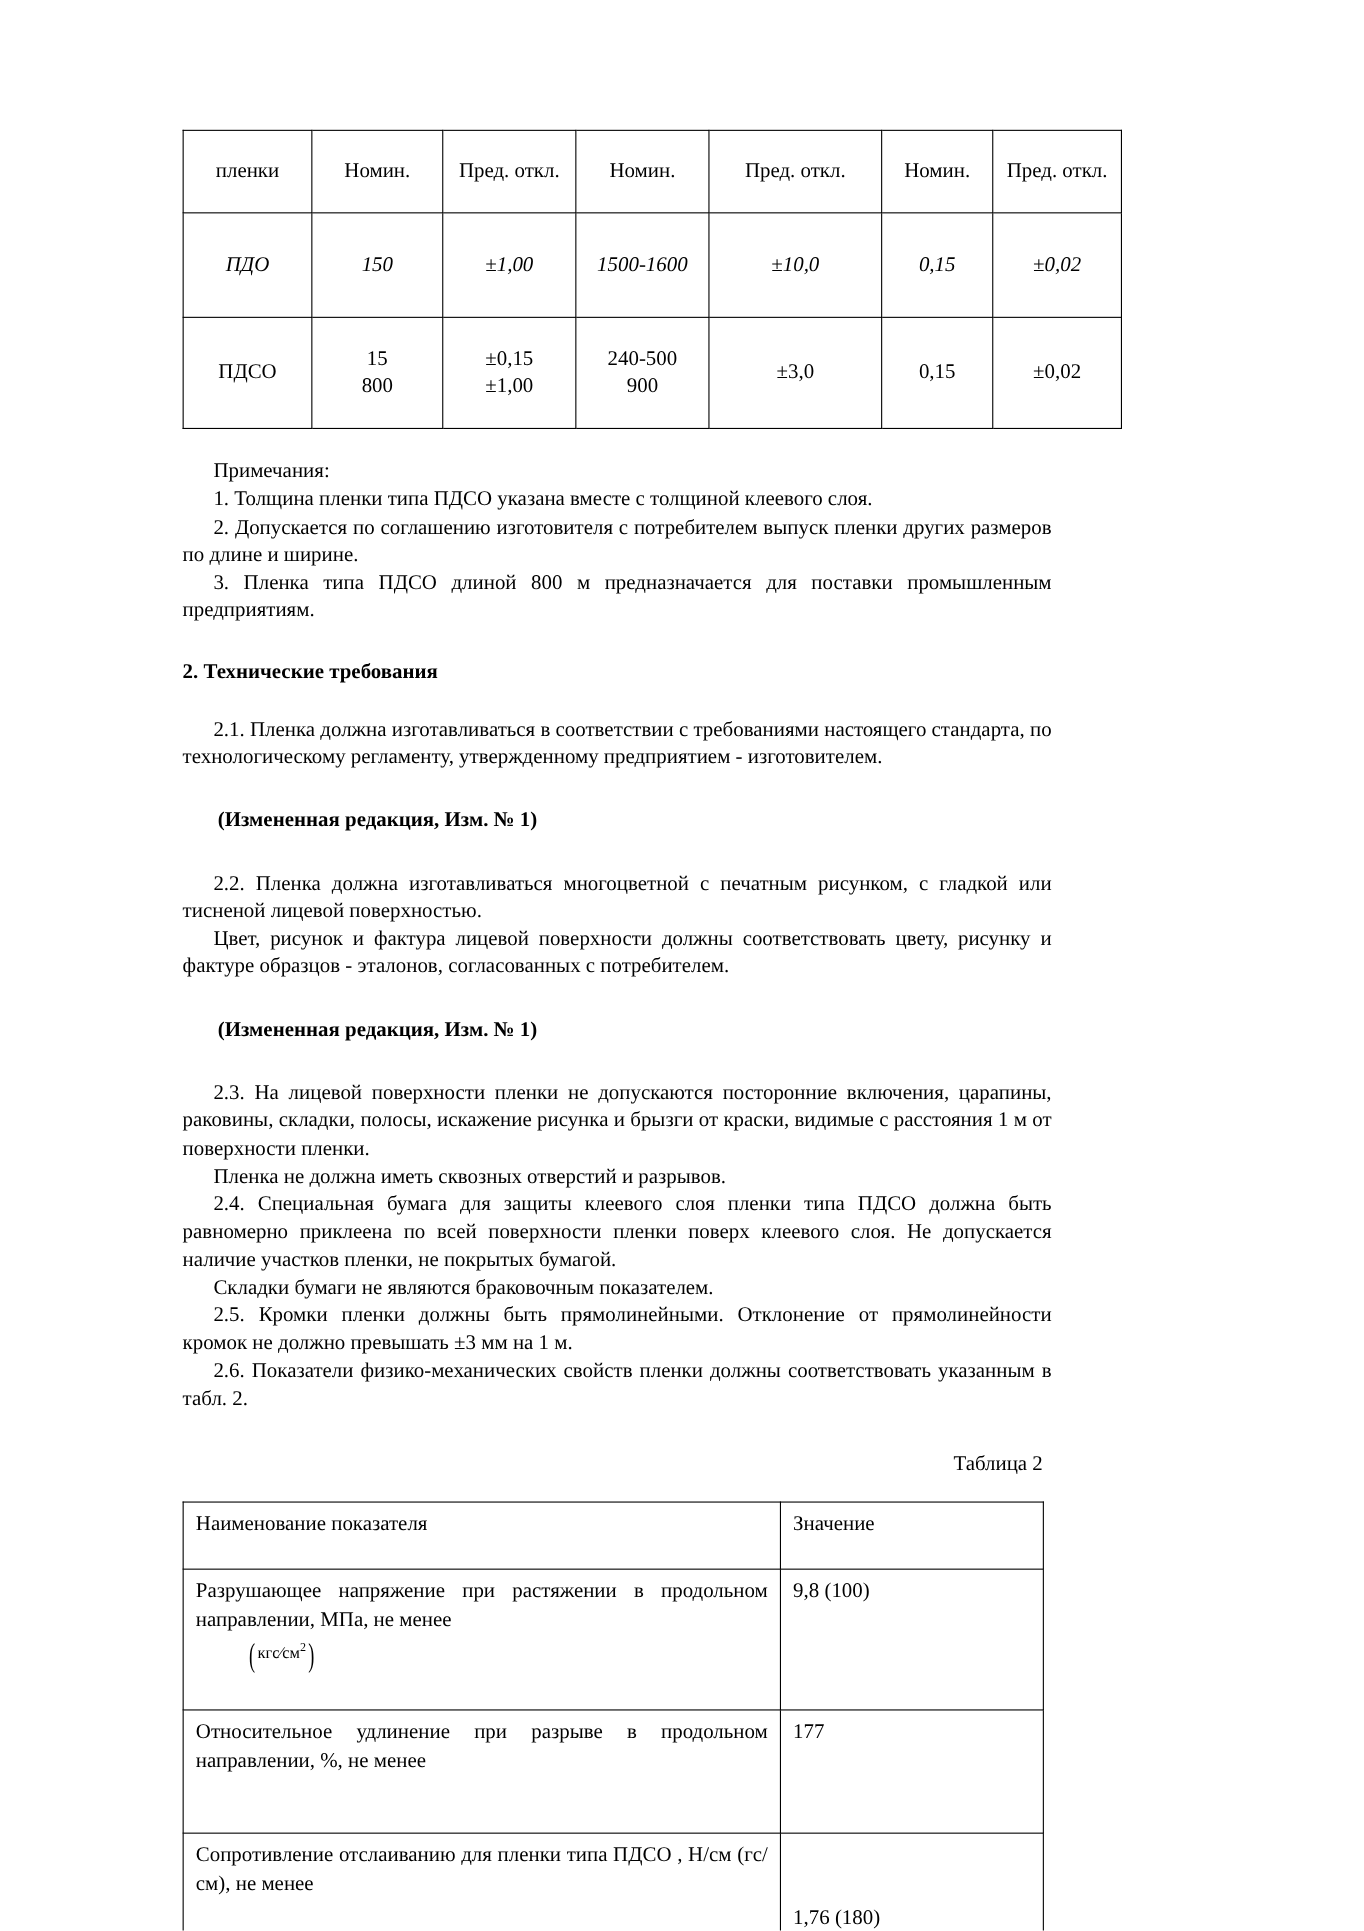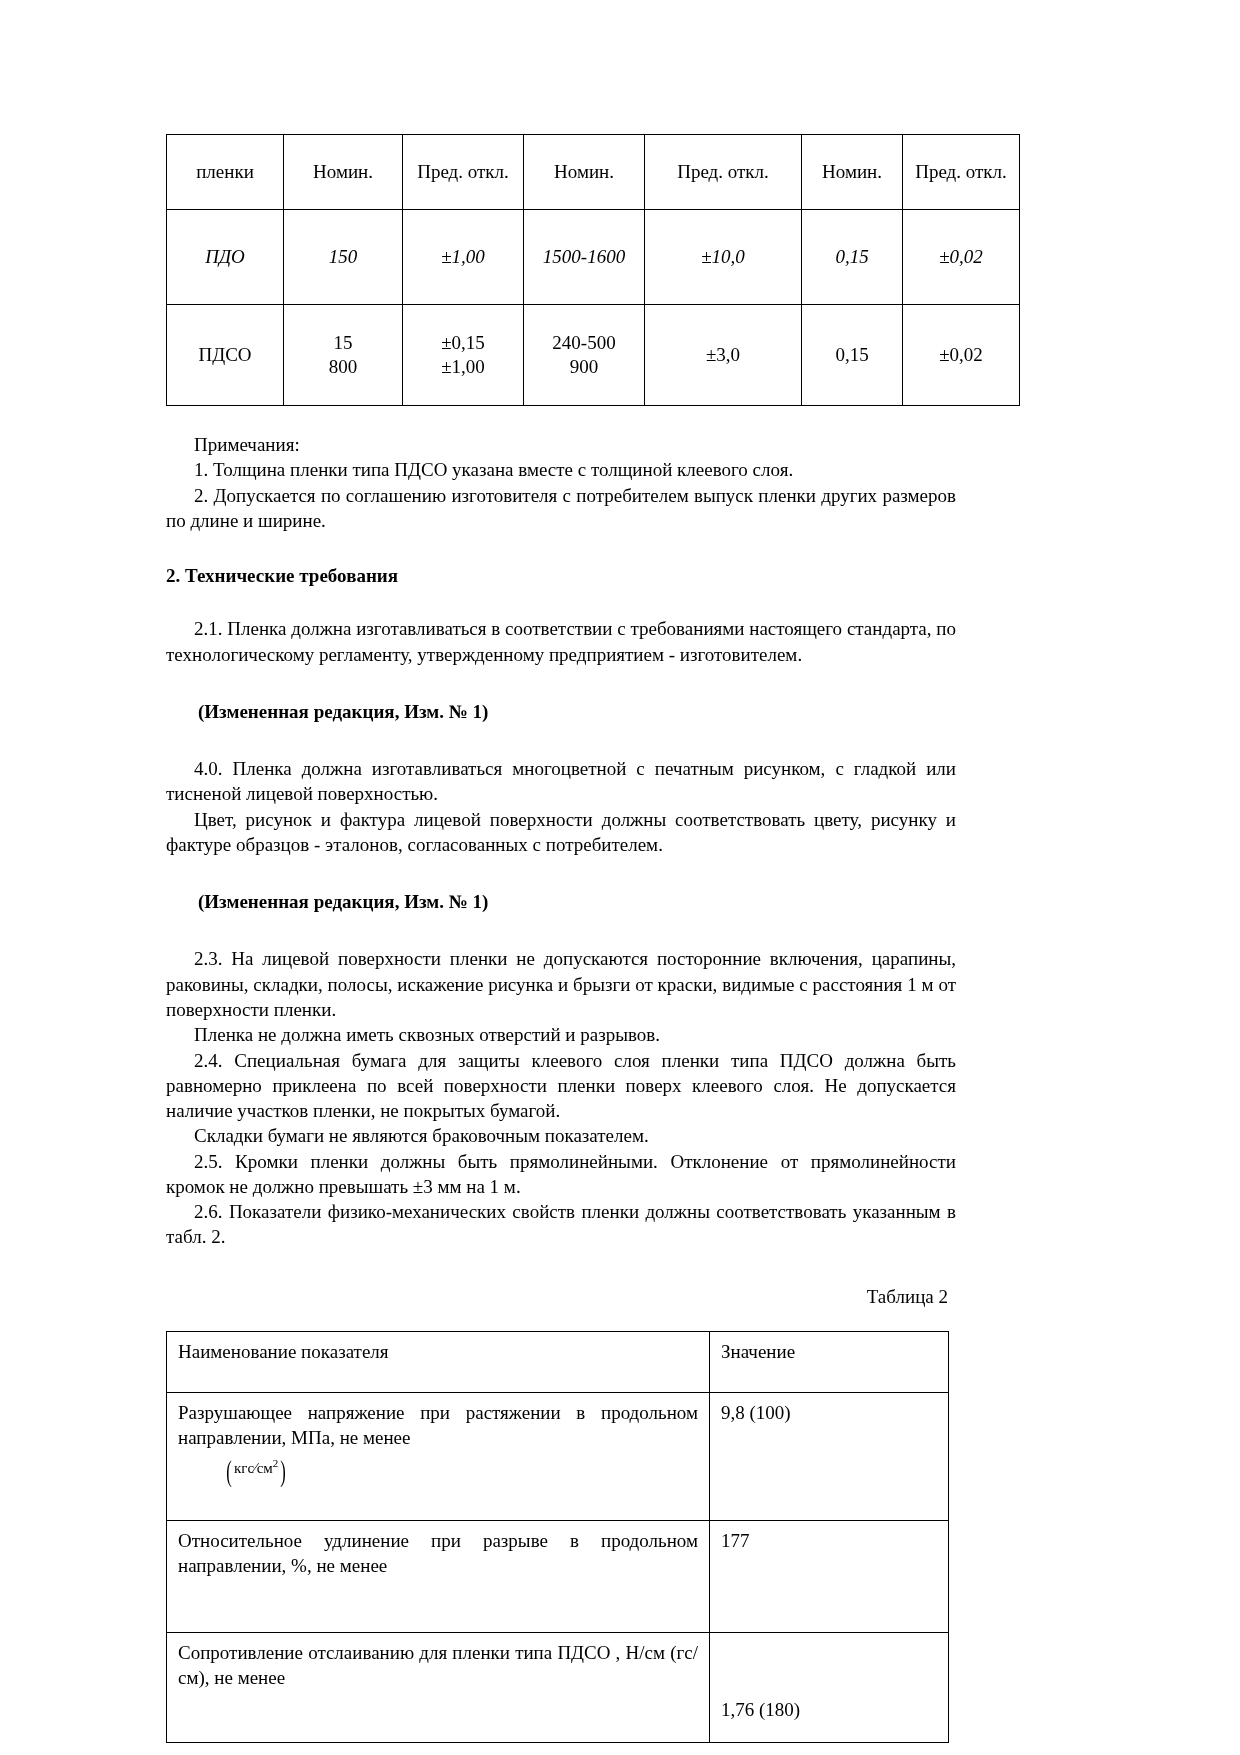--- a/index.html
+++ b/index.html
@@ -11,21 +11,21 @@
     width: 1240px;
     height: 1755px;
     font-family: "Liberation Serif", "DejaVu Serif", serif;
     color: #000000;
     font-size: 19px;
     overflow: hidden;
     position: relative;
   }
   .page {
     position: absolute;
-    left: 0; top: 16px;
+    left: 0; top: 0;
     width: 1240px;
     height: 1461px;
     box-sizing: border-box;
     padding: 0;
   }
   .content {
     position: absolute;
     left: 166px;
     top: 118px;
     width: 790px;
@@ -180,32 +180,33 @@
         <td>0,15</td>
         <td>±0,02</td>
       </tr>
     </tbody>
       </table>
 
     <div class="notes">
       <p class="para ind">Примечания:</p>
       <p class="para ind">1. Толщина пленки типа ПДСО указана вместе с толщиной клеевого слоя.</p>
       <p class="para ind">2. Допускается по соглашению изготовителя с потребителем выпуск пленки других размеров по длине и ширине.</p>
+      <p class="para ind">3. Пленка типа ПДСО длиной 800 м предназначается для поставки промышленным предприятиям.</p>
     </div>
 
     <h2 class="section">2. Технические требования</h2>
 
     <div class="gap-md"></div>
     <p class="para ind">2.1. Пленка должна изготавливаться в соответствии с требованиями настоящего стандарта, по технологическому регламенту, утвержденному предприятием - изготовителем.</p>
 
     <div class="gap-md"></div>
     <p class="bold-ed">(Измененная редакция, Изм. № 1)</p>
 
     <div class="gap-md"></div>
-    <p class="para ind">4.0. Пленка должна изготавливаться многоцветной с печатным рисунком, с гладкой или тисненой лицевой поверхностью.</p>
+    <p class="para ind">2.2. Пленка должна изготавливаться многоцветной с печатным рисунком, с гладкой или тисненой лицевой поверхностью.</p>
     <p class="para ind">Цвет, рисунок и фактура лицевой поверхности должны соответствовать цвету, рисунку и фактуре образцов - эталонов, согласованных с потребителем.</p>
 
     <div class="gap-md"></div>
     <p class="bold-ed">(Измененная редакция, Изм. № 1)</p>
 
     <div class="gap-md"></div>
     <p class="para ind">2.3. На лицевой поверхности пленки не допускаются посторонние включения, царапины, раковины, складки, полосы, искажение рисунка и брызги от краски, видимые с расстояния 1 м от поверхности пленки.</p>
     <p class="para ind">Пленка не должна иметь сквозных отверстий и разрывов.</p>
     <p class="para ind">2.4. Специальная бумага для защиты клеевого слоя пленки типа ПДСО должна быть равномерно приклеена по всей поверхности пленки поверх клеевого слоя. Не допускается наличие участков пленки, не покрытых бумагой.</p>
     <p class="para ind">Складки бумаги не являются браковочным показателем.</p>

